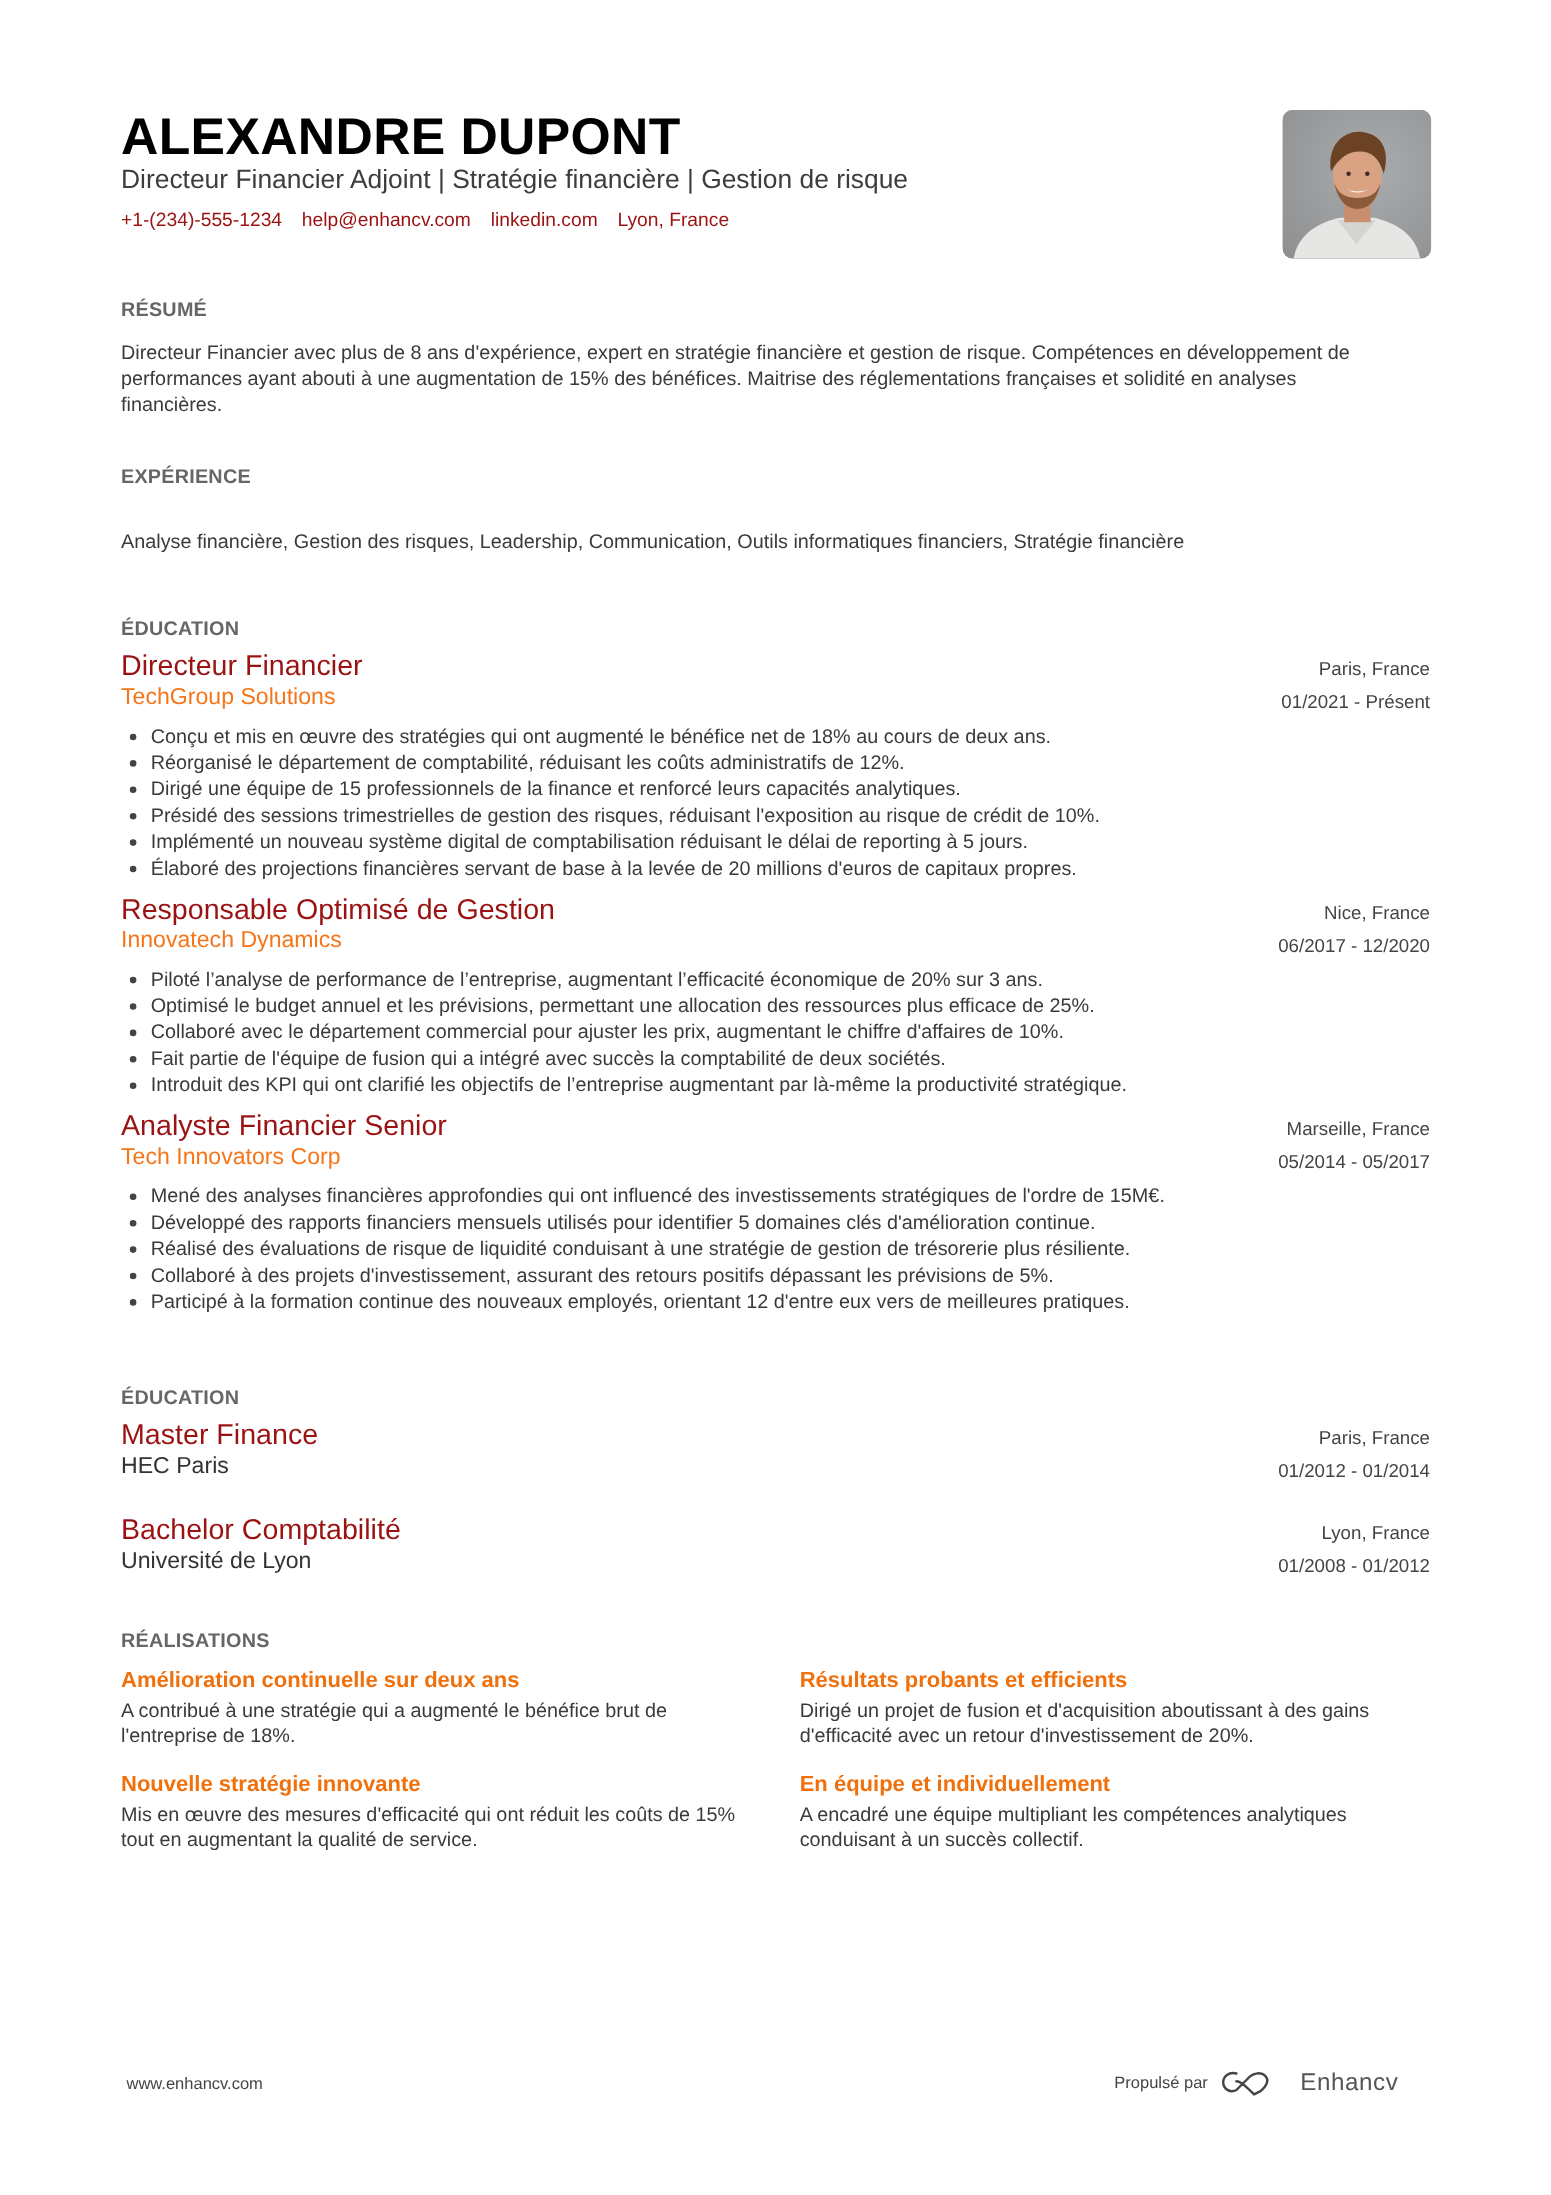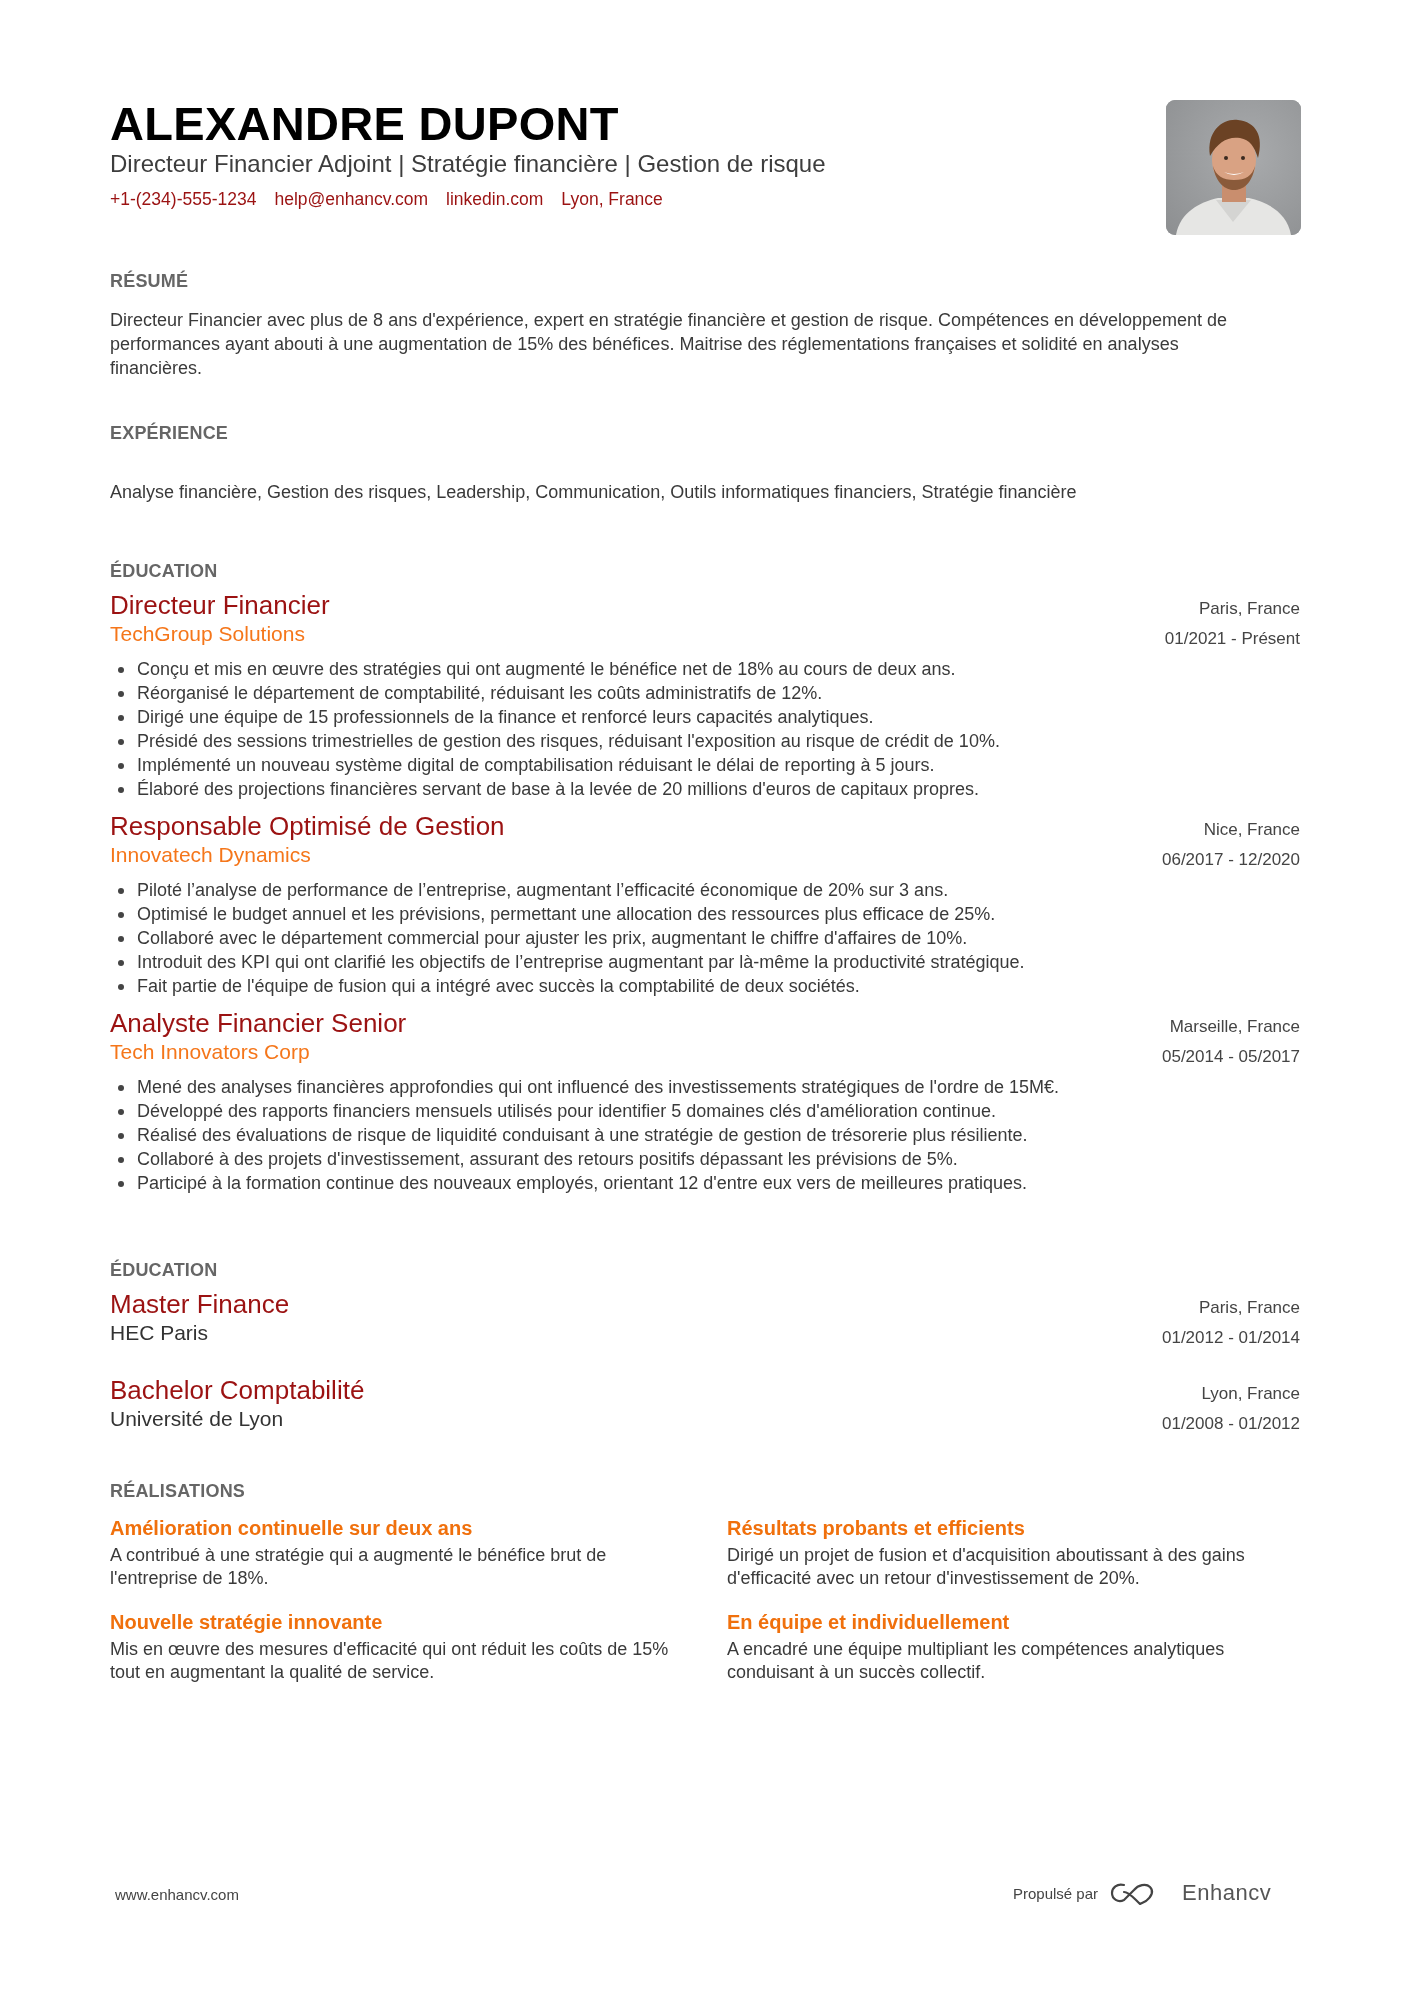--- a/index.html
+++ b/index.html
@@ -126,22 +126,22 @@
         </div>
         <div class="entry-right">
           <div class="entry-loc">Nice, France</div>
           <div class="entry-date">06/2017 - 12/2020</div>
         </div>
       </div>
       <ul class="bullets">
         <li>Piloté l’analyse de performance de l’entreprise, augmentant l’efficacité économique de 20% sur 3 ans.</li>
         <li>Optimisé le budget annuel et les prévisions, permettant une allocation des ressources plus efficace de 25%.</li>
         <li>Collaboré avec le département commercial pour ajuster les prix, augmentant le chiffre d'affaires de 10%.</li>
+        <li>Fait partie de l'équipe de fusion qui a intégré avec succès la comptabilité de deux sociétés.</li>
         <li>Introduit des KPI qui ont clarifié les objectifs de l’entreprise augmentant par là-même la productivité stratégique.</li>
-        <li>Fait partie de l'équipe de fusion qui a intégré avec succès la comptabilité de deux sociétés.</li>
       </ul>
     </div>
 
     <div class="entry" style="margin-top:10px;">
       <div class="entry-head">
         <div class="entry-left">
           <div class="entry-title">Analyste Financier Senior</div>
           <div class="entry-company">Tech Innovators Corp</div>
         </div>
         <div class="entry-right">

